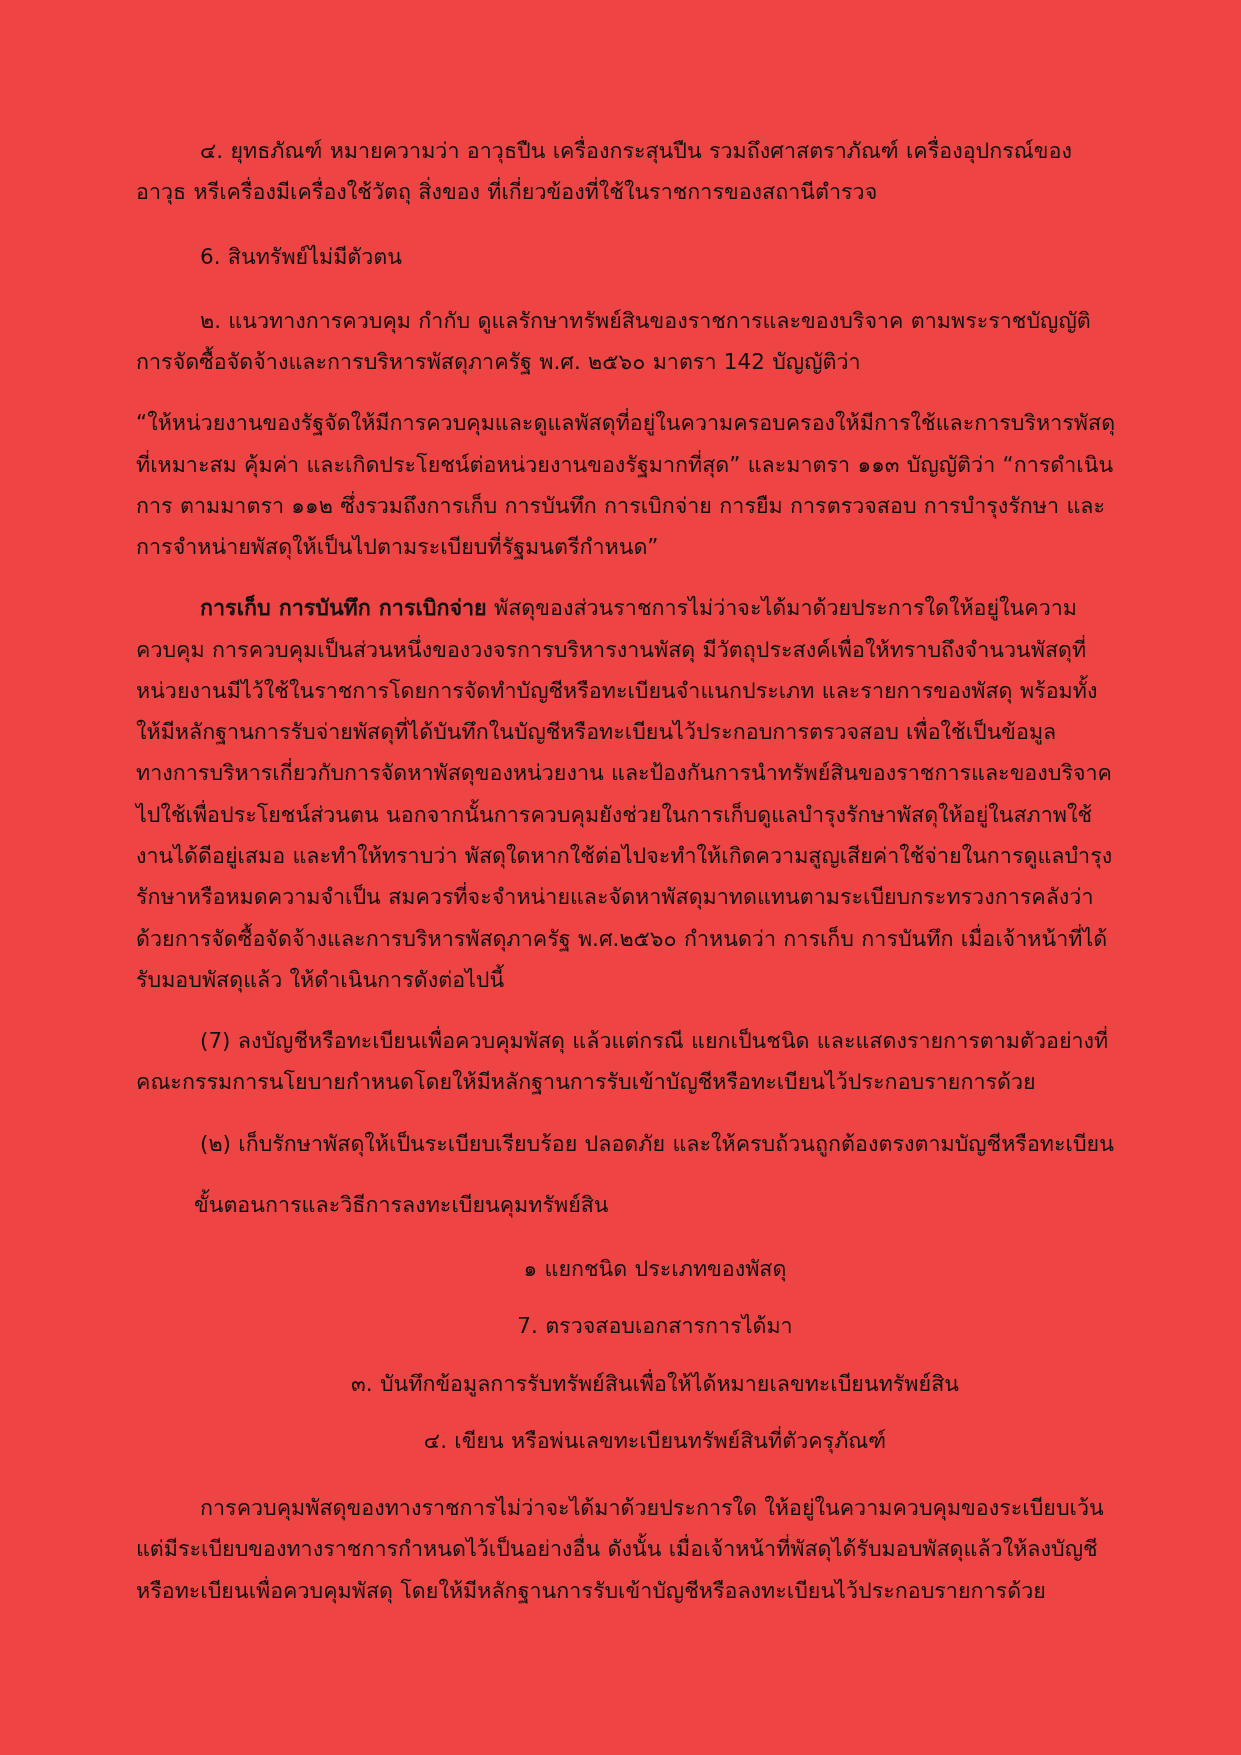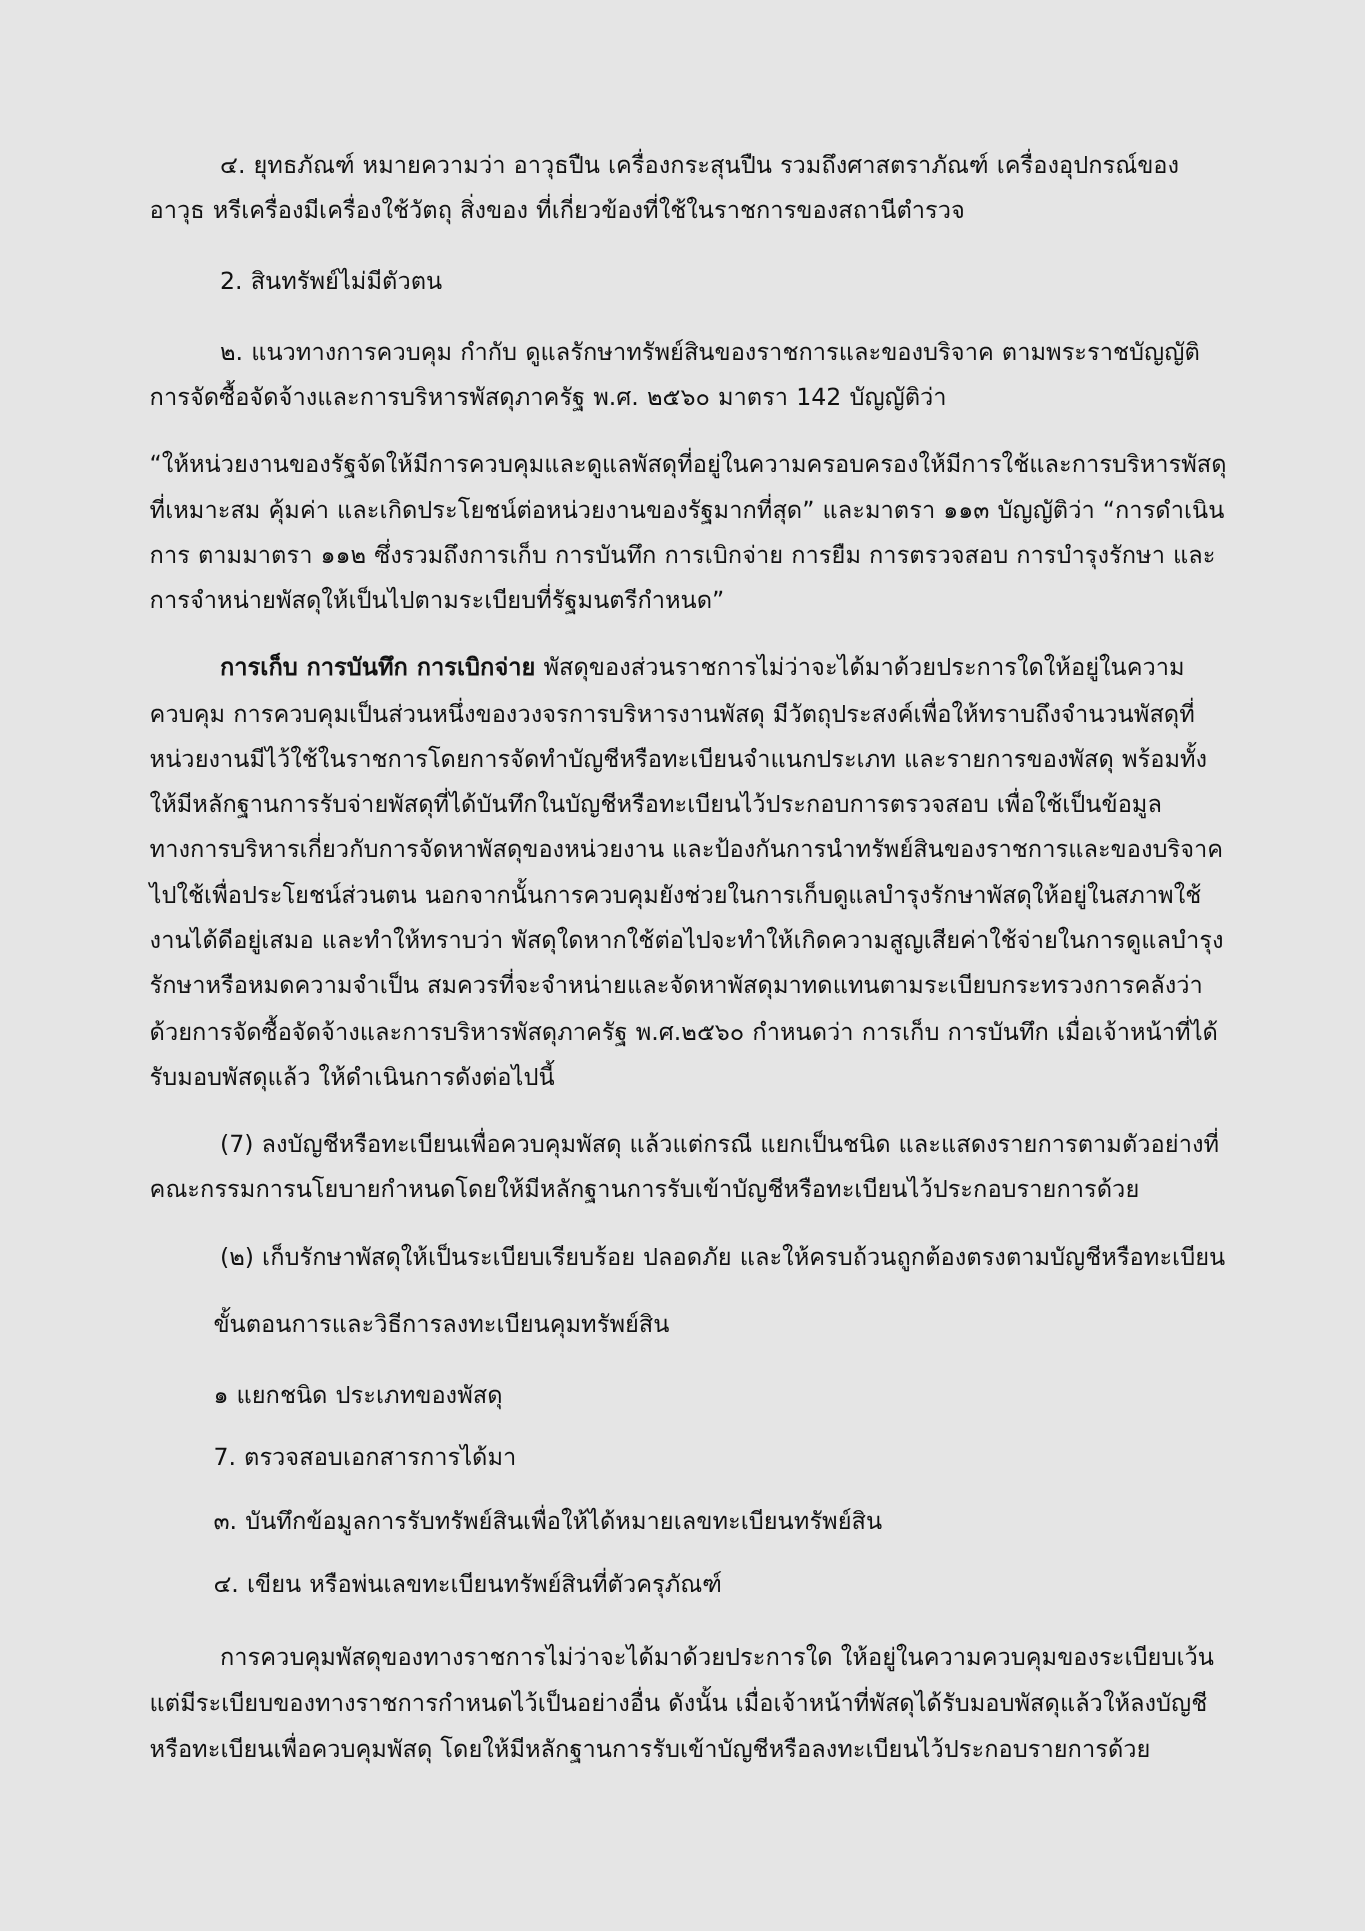--- a/index.html
+++ b/index.html
@@ -7,21 +7,21 @@
     margin: 0;
     padding: 0;
     background: #ffffff;
   }
 
   .page {
     position: relative;
     width: 1241px;
     height: 1755px;
     margin: 0 auto;
-    background: #e5e5e5;
+    background: #ef4444;
     box-sizing: border-box;
     overflow: hidden;
   }
 
   .content {
     position: absolute;
     left: 136px;
     top: 130px;
     width: 980px;
     font-family: "DejaVu Sans", "Liberation Sans", sans-serif;
@@ -53,35 +53,36 @@
 
   .heading {
     margin: 0 0 13px 0;
     font-weight: normal;
     text-indent: 58px;
   }
 
   .list-item {
     margin: 0 0 16px 0;
     text-indent: 58px;
+    text-align: center;
   }
 
   .spacer-sm { height: 10px; }
 </style>
 </head>
 <body>
 
 <div class="page">
   <div class="content">
 
     <p class="para indent">๔. ยุทธภัณฑ์  หมายความว่า อาวุธปืน เครื่องกระสุนปืน รวมถึงศาสตราภัณฑ์  เครื่องอุปกรณ์ของอาวุธ หรีเครื่องมีเครื่องใช้วัตถุ สิ่งของ ที่เกี่ยวข้องที่ใช้ในราชการของสถานีตำรวจ</p>
 
     <div class="spacer-sm"></div>
 
-    <p class="para indent">2. สินทรัพย์ไม่มีตัวตน</p>
+    <p class="para indent">6. สินทรัพย์ไม่มีตัวตน</p>
 
     <div class="spacer-sm"></div>
 
     <p class="para indent gap-lg">๒. แนวทางการควบคุม กำกับ ดูแลรักษาทรัพย์สินของราชการและของบริจาค ตามพระราชบัญญัติการจัดซื้อจัดจ้างและการบริหารพัสดุภาครัฐ   พ.ศ. ๒๕๖๐ มาตรา 142 บัญญัติว่า</p>
 
     <p class="para gap-lg">“ให้หน่วยงานของรัฐจัดให้มีการควบคุมและดูแลพัสดุที่อยู่ในความครอบครองให้มีการใช้และการบริหารพัสดุที่เหมาะสม คุ้มค่า และเกิดประโยชน์ต่อหน่วยงานของรัฐมากที่สุด” และมาตรา ๑๑๓ บัญญัติว่า “การดำเนินการ ตามมาตรา ๑๑๒ ซึ่งรวมถึงการเก็บ การบันทึก การเบิกจ่าย การยืม การตรวจสอบ การบำรุงรักษา และการจำหน่ายพัสดุให้เป็นไปตามระเบียบที่รัฐมนตรีกำหนด”</p>
 
     <p class="para indent gap-lg"><span class="bold">การเก็บ การบันทึก การเบิกจ่าย</span><span> พัสดุของส่วนราชการไม่ว่าจะได้มาด้วยประการใดให้อยู่ในความควบคุม การควบคุมเป็นส่วนหนึ่งของวงจรการบริหารงานพัสดุ มีวัตถุประสงค์เพื่อให้ทราบถึงจำนวนพัสดุที่หน่วยงานมีไว้ใช้ในราชการโดยการจัดทำบัญชีหรือทะเบียนจำแนกประเภท และรายการของพัสดุ พร้อมทั้งให้มีหลักฐานการรับจ่ายพัสดุที่ได้บันทึกในบัญชีหรือทะเบียนไว้ประกอบการตรวจสอบ เพื่อใช้เป็นข้อมูลทางการบริหารเกี่ยวกับการจัดหาพัสดุของหน่วยงาน และป้องกันการนำทรัพย์สินของราชการและของบริจาคไปใช้เพื่อประโยชน์ส่วนตน นอกจากนั้นการควบคุมยังช่วยในการเก็บดูแลบำรุงรักษาพัสดุให้อยู่ในสภาพใช้งานได้ดีอยู่เสมอ และทำให้ทราบว่า พัสดุใดหากใช้ต่อไปจะทำให้เกิดความสูญเสียค่าใช้จ่ายในการดูแลบำรุงรักษาหรือหมดความจำเป็น สมควรที่จะจำหน่ายและจัดหาพัสดุมาทดแทนตามระเบียบกระทรวงการคลังว่าด้วยการจัดซื้อจัดจ้างและการบริหารพัสดุภาครัฐ พ.ศ.๒๕๖๐ กำหนดว่า การเก็บ การบันทึก เมื่อเจ้าหน้าที่ได้รับมอบพัสดุแล้ว ให้ดำเนินการดังต่อไปนี้</span></p>
 
     <p class="para indent gap-lg">(7) ลงบัญชีหรือทะเบียนเพื่อควบคุมพัสดุ แล้วแต่กรณี แยกเป็นชนิด และแสดงรายการตามตัวอย่างที่คณะกรรมการนโยบายกำหนดโดยให้มีหลักฐานการรับเข้าบัญชีหรือทะเบียนไว้ประกอบรายการด้วย</p>

